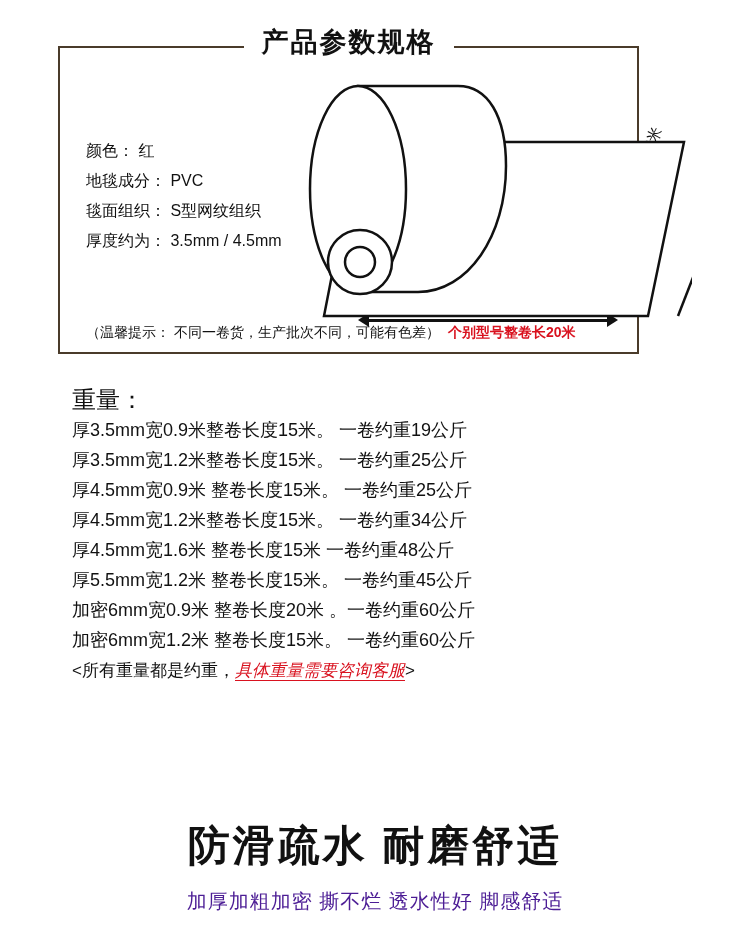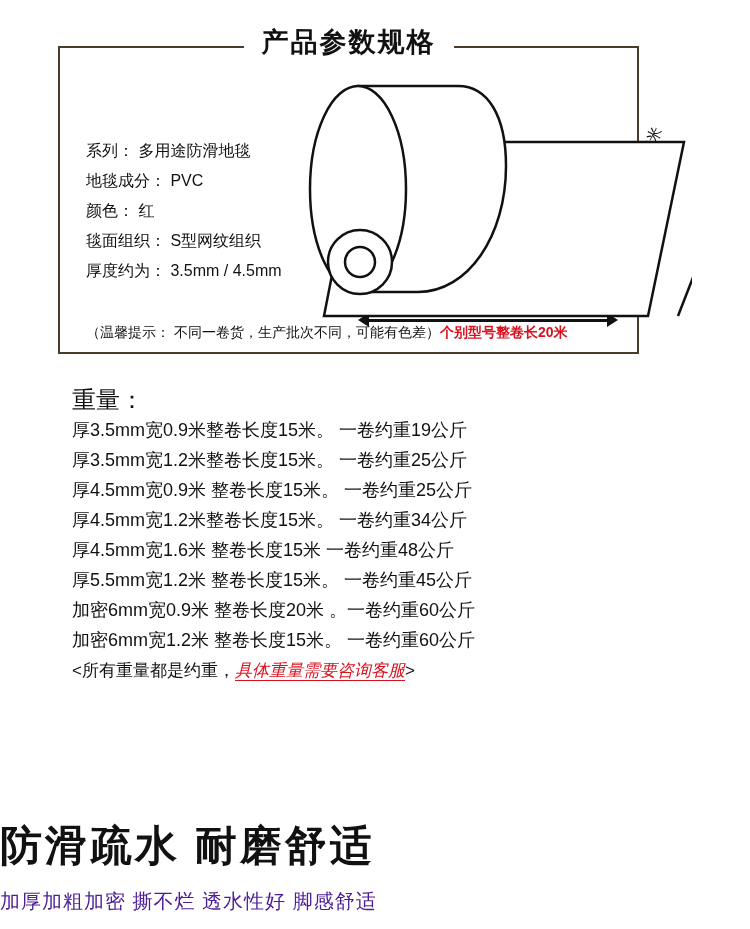--- a/index.html
+++ b/index.html
@@ -68,20 +68,21 @@
     position: absolute;
     left: 28px;
     top: 300px;
     font-size: 14px;
     white-space: nowrap;
     z-index: 2;
   }
   .spec-note .red {
     color: #d9121f;
     font-weight: bold;
+    margin-left: 8px;
   }
 
   
   .illus {
     position: absolute;
     left: 0;
     top: 0;
     width: 634px;
     height: 330px;
     z-index: 1;
@@ -166,20 +167,21 @@
     border-bottom: 1px solid #d9121f;
     font-style: italic;
   }
 
   
   .slogan {
     position: absolute;
     left: 0;
     top: 818px;
     width: 750px;
+    text-align: center;
   }
   .slogan-main {
     font-size: 42px;
     font-weight: bold;
     letter-spacing: 3px;
     color: #111;
     line-height: 56px;
   }
   .slogan-sub {
     margin-top: 12px;
@@ -207,23 +209,22 @@
     <ellipse cx="302" cy="238" rx="32" ry="32" fill="#ffffff" stroke="#111111" stroke-width="2.5"></ellipse>
     <ellipse cx="302" cy="238" rx="15" ry="15" fill="#ffffff" stroke="#111111" stroke-width="2.5"></ellipse>
 
     <line x1="620" y1="292" x2="690" y2="112" stroke="#111111" stroke-width="2.5"></line>
     <polygon points="690,108 683,128 698,126" fill="#111111"></polygon>
   </svg>
 
   <div class="spec-title">产品参数规格</div>
 
   <div class="spec-list">
-    <div class="spec-line">系列： 多用途防滑地毯</div>
+    <div class="spec-line">颜色： 红</div>
     <div class="spec-line">地毯成分： PVC</div>
-    <div class="spec-line">颜色： 红</div>
     <div class="spec-line">毯面组织： S型网纹组织</div>
     <div class="spec-line">厚度约为： 3.5mm / 4.5mm</div>
   </div>
 
   <div class="spec-note">
     <span>（温馨提示： 不同一卷货，生产批次不同，可能有色差）</span><span class="red">个别型号整卷长20米</span>
   </div>
 
   <div class="dim-h">
     <div class="ah-left"></div>

